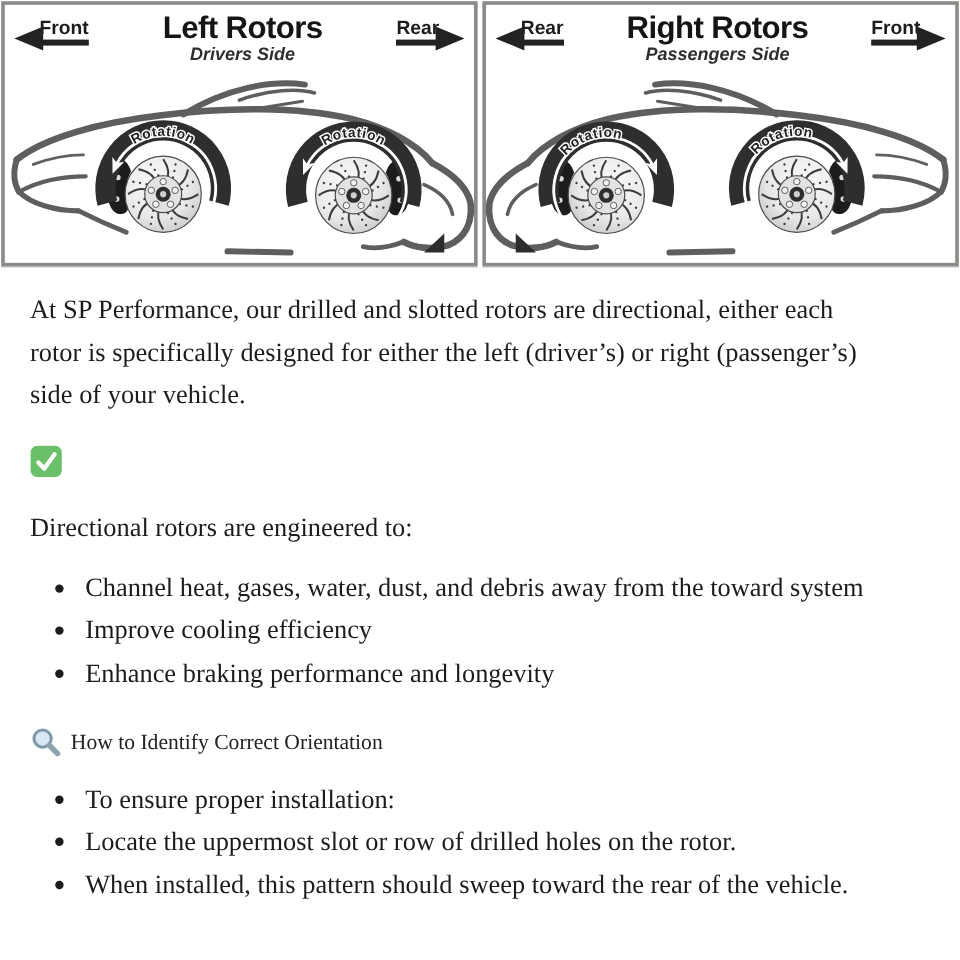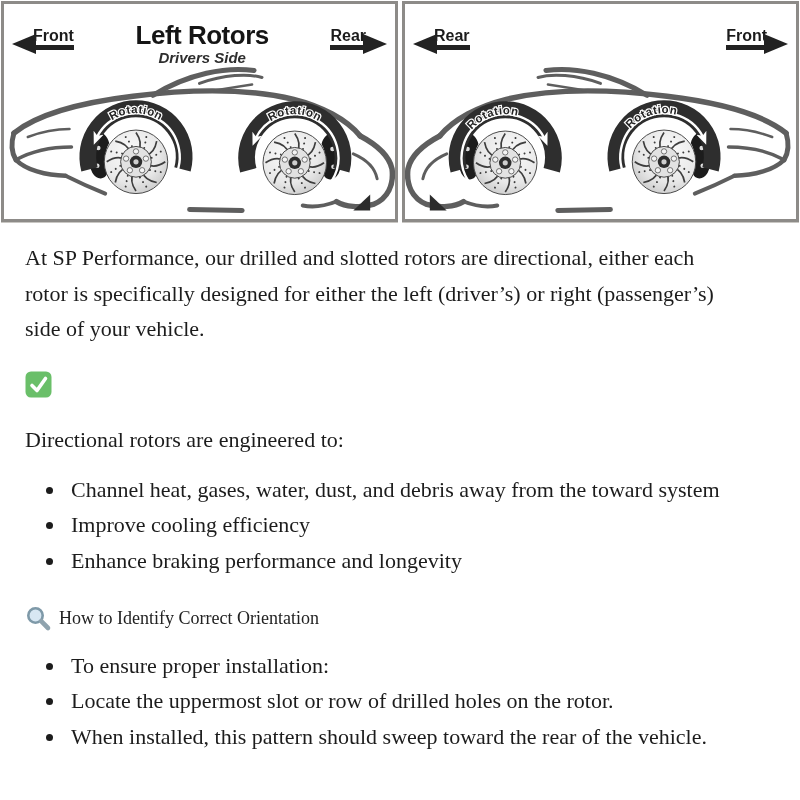--- a/index.html
+++ b/index.html
@@ -1,21 +1,21 @@
 <!DOCTYPE html>
 <html><head>
 <meta charset="utf-8">
 <style>
   html,body{margin:0;padding:0;background:#ffffff;width:800px;}
   body{font-family:"Liberation Serif", serif;color:#1c1c1c;}
 
   
   .diagram{display:flex;gap:4px;height:222px;padding:1px 1px 0 1px;box-sizing:border-box;}
   .panel{flex:1;border:3px solid #8d8b88;box-shadow:0 1px 0 #c9c7c3;position:relative;background:#fff;overflow:hidden;}
-  .panel-header{position:absolute;top:17px;left:0;right:0;display:flex;justify-content:space-between;align-items:flex-start;padding:0 8px;z-index:2;}
+  .panel-header{position:absolute;top:5px;left:0;right:0;display:flex;justify-content:space-between;align-items:flex-start;padding:0 8px;z-index:2;}
   .panel-titles{text-align:center;margin-top:1px;line-height:1.05;}
   .panel-title{font-family:"Liberation Sans", sans-serif;font-weight:bold;font-size:26px;letter-spacing:-0.5px;color:#151515;}
   .panel-subtitle{font-family:"Liberation Sans", sans-serif;font-weight:bold;font-style:italic;font-size:15px;color:#2e2e2e;margin-top:1px;}
   .dir-label{display:inline-flex;align-items:flex-start;margin-top:6px;}
   .dir-text{font-family:"Liberation Sans", sans-serif;font-weight:bold;font-size:16px;color:#1c1c1c;border-bottom:5px solid #222;padding-bottom:0px;line-height:1.1;}
   .tri{width:0;height:0;border-top:10px solid transparent;border-bottom:10px solid transparent;position:relative;top:7px;}
   .tri-left{border-right:24px solid #222;margin-right:-3px;}
   .tri-right{border-left:24px solid #222;margin-left:-3px;}
   .car-svg{position:absolute;left:0;bottom:2px;width:100%;height:158px;z-index:1;}
   .rot-arrow{stroke:#ffffff;stroke-width:2.4;fill:none;marker-end:url(#ah);}
@@ -152,20 +152,24 @@
         <text class="rot-text"><textPath href="#taLr" startOffset="26%">Rotation</textPath></text>
       </svg>
     </section>
 
     <section class="panel">
       <div class="panel-header">
         <div class="dir-label">
           <span class="tri tri-left"></span>
           <span class="dir-text">Rear</span>
         </div>
+        <div class="panel-titles">
+          <div class="panel-title">Right Rotors</div>
+          <div class="panel-subtitle">Passengers Side</div>
+        </div>
         <div class="dir-label">
           <span class="dir-text">Front</span>
           <span class="tri tri-right"></span>
         </div>
       </div>
       <svg class="car-svg" viewBox="0 0 394 158">
         <use href="#car-art" transform="translate(394,0) scale(-1,1)"></use>
         <path class="rot-arrow" d="M223.7,121.3 A44,44 0 1 1 301.8,81.5"></path>
         <path class="rot-arrow" d="M63.7,122.3 A44,44 0 1 1 141.8,82.5"></path>
         <path id="taRf" d="M219.65,82.95 A44,44 0 0 1 302.35,82.95" fill="none"></path>

